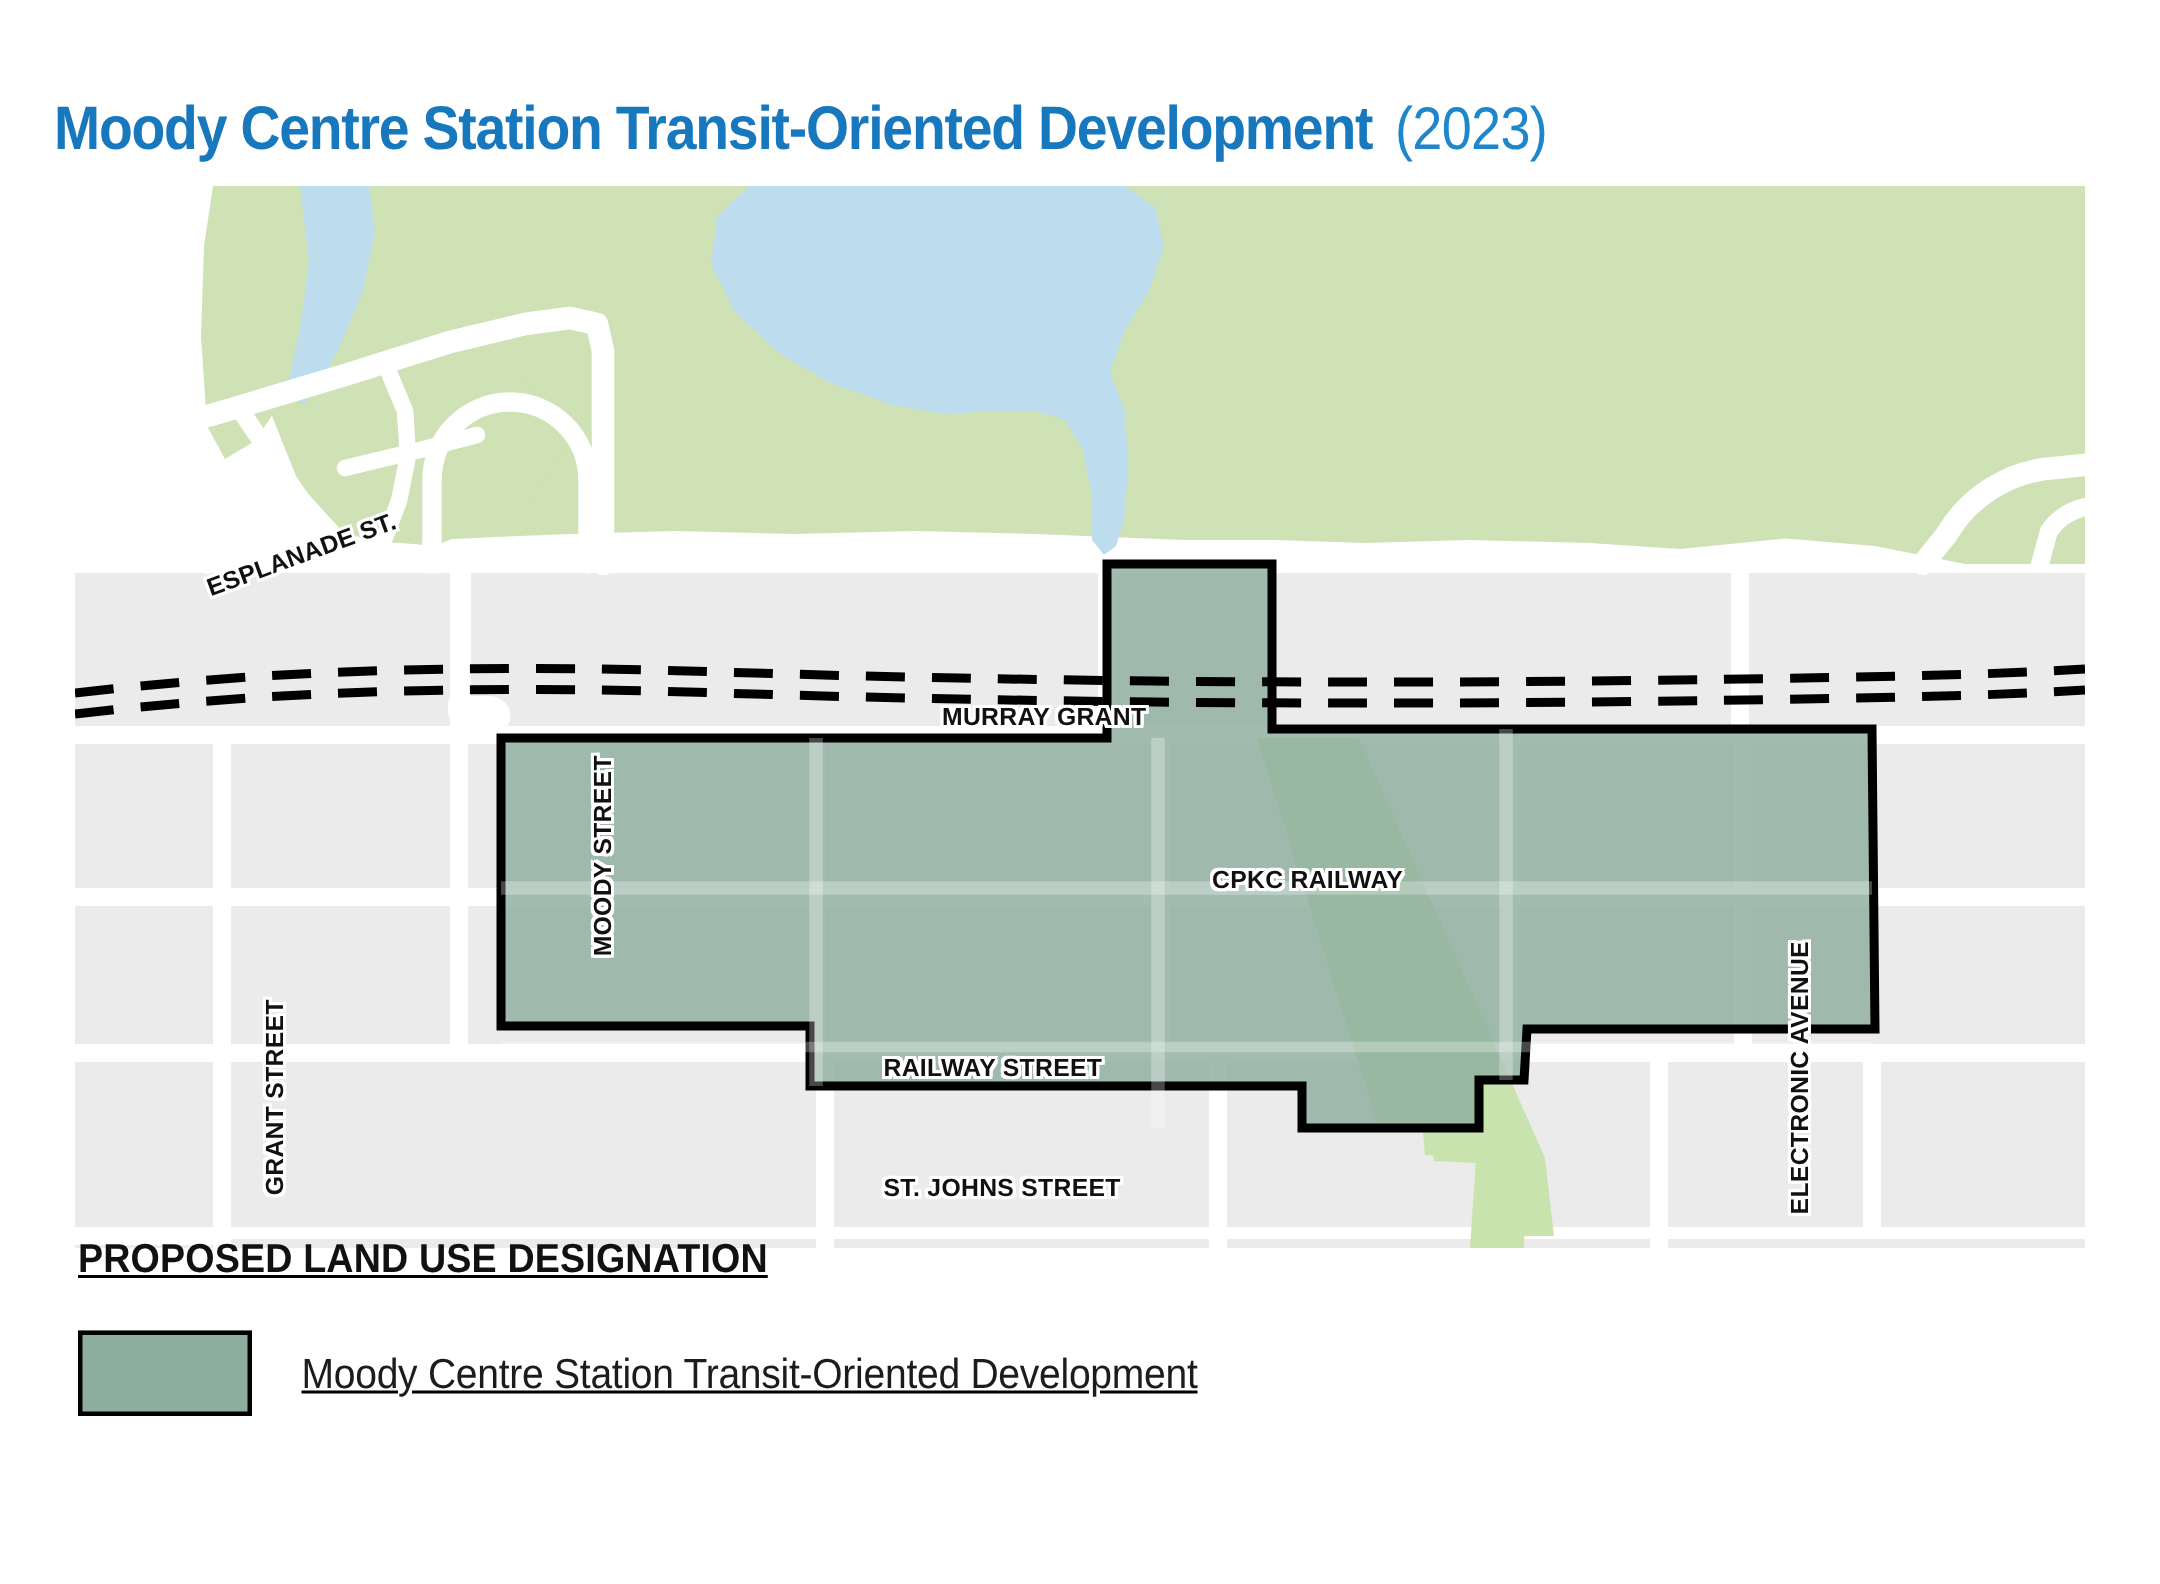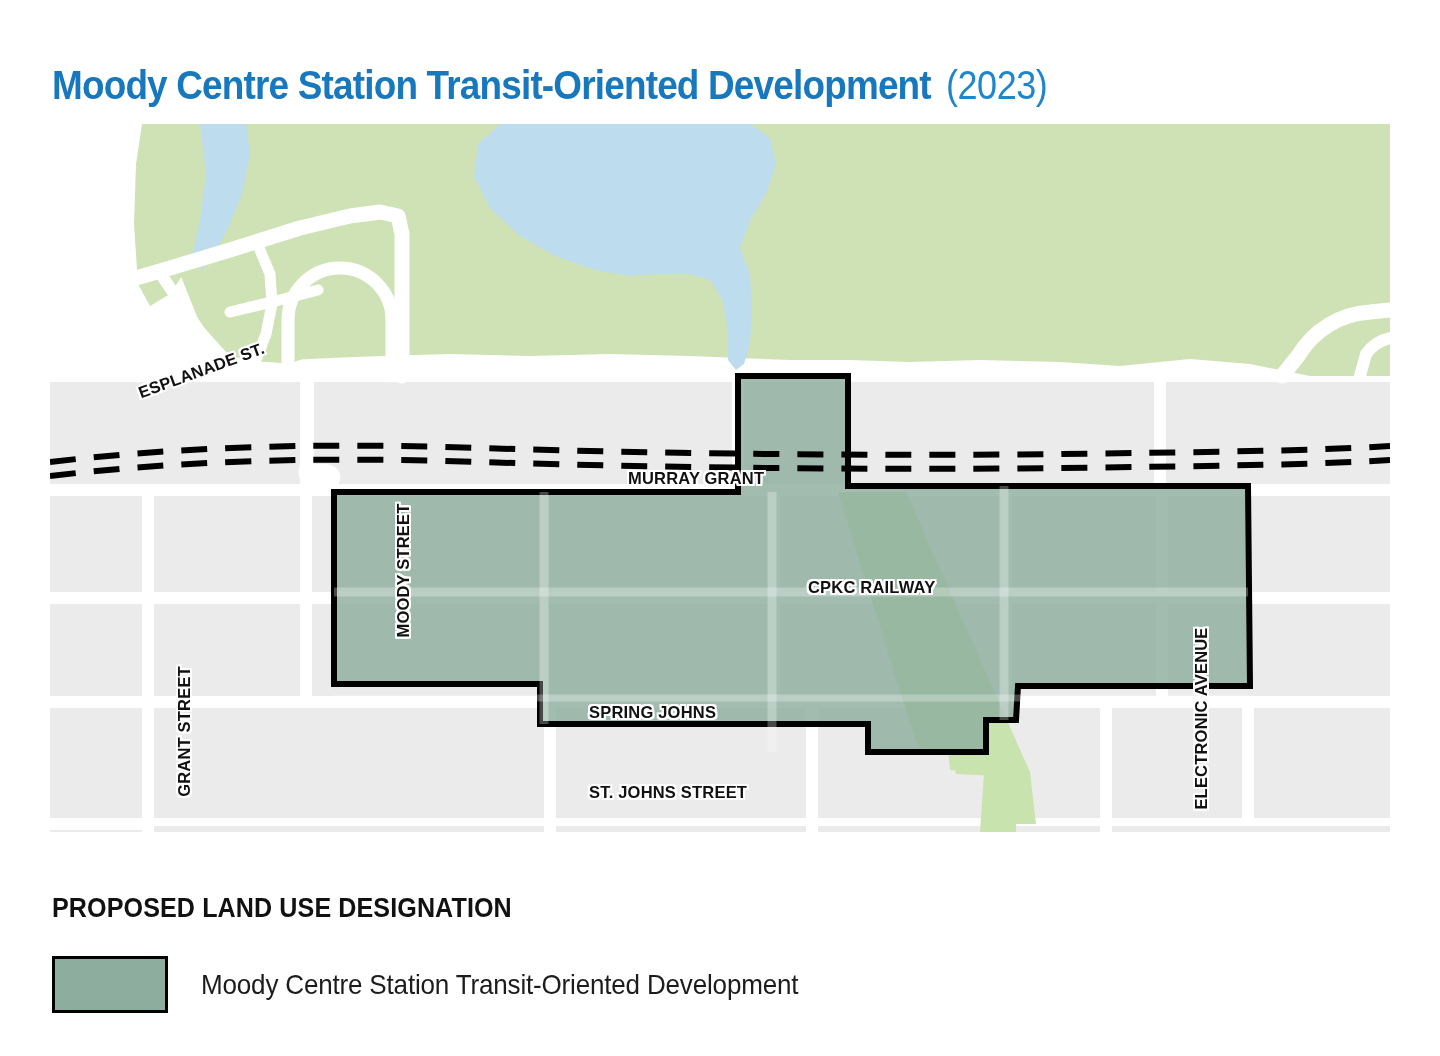--- a/index.html
+++ b/index.html
@@ -11,21 +11,21 @@
     width: 1440px;
     height: 1056px;
     font-family: "Liberation Sans", sans-serif;
     overflow: hidden;
     position: relative;
   }
 
   
   .title-bar {
     position: absolute;
-    left: 52px;
+    left: 36px;
     top: 62px;
     width: 1340px;
     height: 52px;
     white-space: nowrap;
     text-decoration: underline;
   }
   .title-main {
     font-family: "Liberation Sans", sans-serif;
     font-size: 41px;
     font-weight: bold;
@@ -85,22 +85,23 @@
   .lbl-murray    { left: 578px; top: 345px; }
   .lbl-cpkc      { left: 758px; top: 454px; }
   .lbl-spring    { left: 539px; top: 579px; }
   .lbl-stjohns   { left: 539px; top: 659px; }
   .lbl-electronic{ left: 1060px; top: 585px; transform: rotate(-90deg); }
 
   
   .legend {
     position: absolute;
     left: 52px;
-    top: 893px;
+    top: 824px;
     width: 1200px;
+    text-decoration: underline;
   }
   .legend-title {
     font-family: "Liberation Sans", sans-serif;
     font-size: 27px;
     font-weight: bold;
     color: #111111;
     letter-spacing: 0.1px;
     transform: scaleX(0.93);
     transform-origin: left center;
     white-space: nowrap;
@@ -264,21 +265,21 @@
       <line x1="954" y1="362" x2="954" y2="596" stroke-width="9"></line>
     </g>
 
   </svg>
 
   <div class="maplabel lbl-esplanade">ESPLANADE ST.</div>
   <div class="maplabel lbl-moody">MOODY STREET</div>
   <div class="maplabel lbl-grant">GRANT STREET</div>
   <div class="maplabel lbl-murray">MURRAY GRANT</div>
   <div class="maplabel lbl-cpkc">CPKC RAILWAY</div>
-  <div class="maplabel lbl-spring">SPRING JOHNS</div>
+  <div class="maplabel lbl-spring">RAILWAY STREET</div>
   <div class="maplabel lbl-stjohns">ST. JOHNS STREET</div>
   <div class="maplabel lbl-electronic">ELECTRONIC AVENUE</div>
 
 </div>
 
 <div class="legend">
   <div class="legend-title">PROPOSED LAND USE DESIGNATION</div>
   <div class="legend-row">
     <div class="legend-swatch" style="background: rgb(141, 174, 159);"></div>
     <div class="legend-label">Moody Centre Station Transit-Oriented Development</div>

